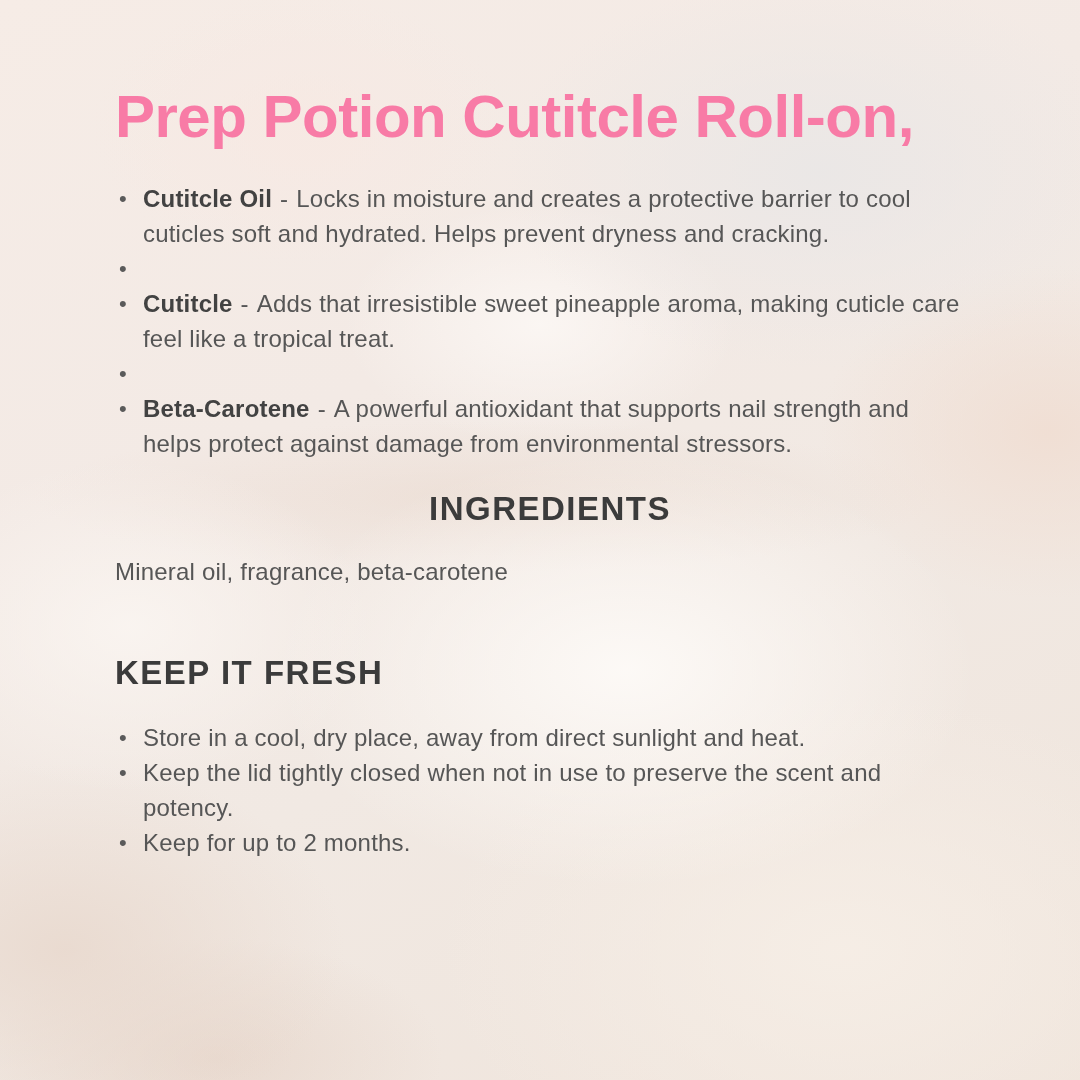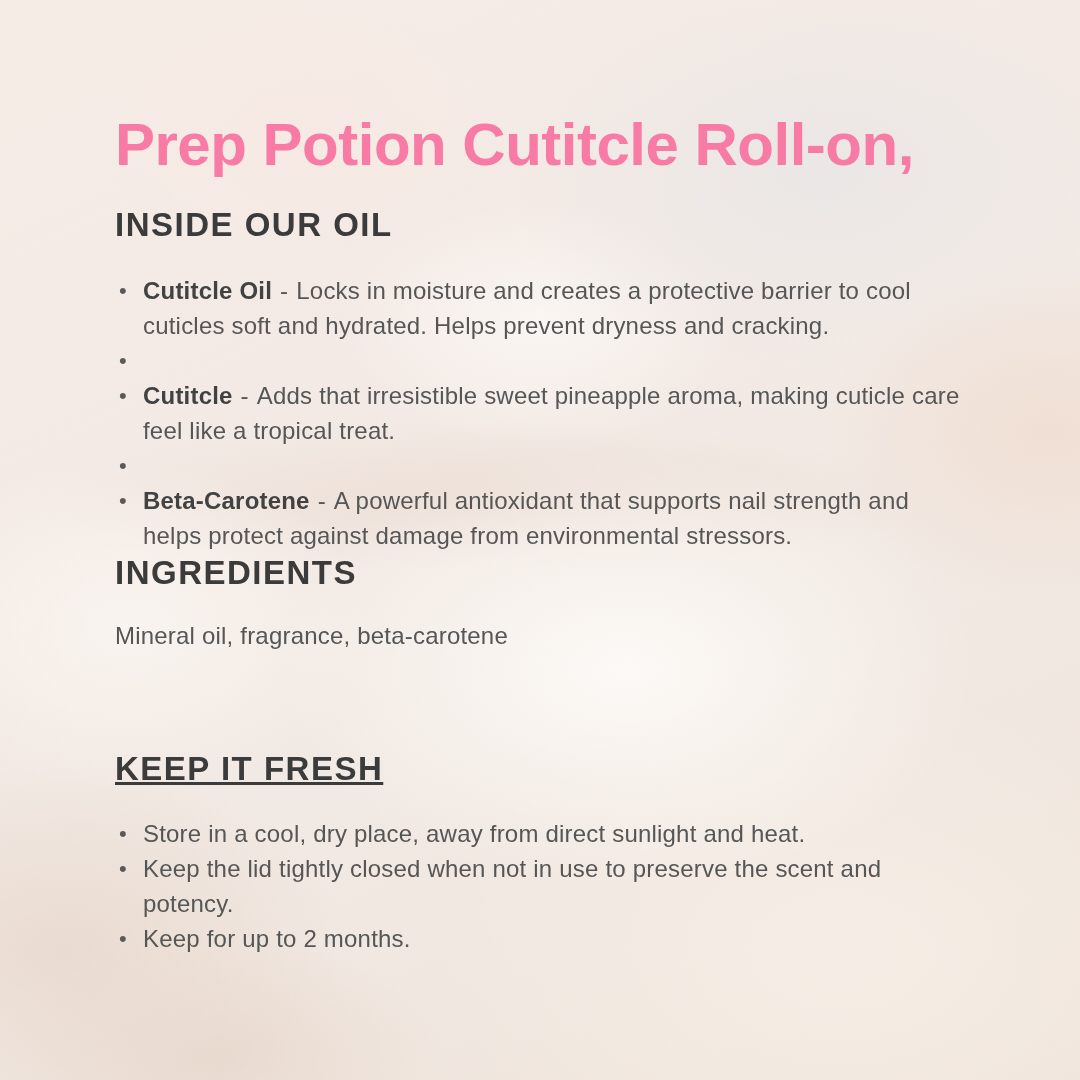--- a/index.html
+++ b/index.html
@@ -24,40 +24,40 @@
       radial-gradient(32% 22% at 12% 58%, rgba(250,245,241,0.90) 0%, rgba(250,245,241,0) 70%),
       radial-gradient(36% 24% at 6% 88%,  rgba(232,216,205,0.85) 0%, rgba(232,216,205,0) 72%),
       radial-gradient(50% 32% at 78% 88%, rgba(246,238,230,0.90) 0%, rgba(246,238,230,0) 75%),
       radial-gradient(60% 10% at 45% 46%, rgba(229,209,196,0.40) 0%, rgba(229,209,196,0) 70%),
       radial-gradient(28% 18% at 28% 12%, rgba(247,233,227,0.90) 0%, rgba(247,233,227,0) 70%),
       radial-gradient(30% 16% at 20% 98%, rgba(226,206,193,0.55) 0%, rgba(226,206,193,0) 70%),
       linear-gradient(155deg,#f6ece6 0%,#f3eae5 35%,#f1e9e3 60%,#efe4db 100%);
   }
   .content{
     position:absolute;
-    top:108px;left:115px;
+    top:80px;left:115px;
     width:870px;
   }
   .title{
     color:var(--pink);
     font-weight:700;
     font-size:60px;
     line-height:73px;
     letter-spacing:-0.5px;
   }
   .section-heading{
     color:var(--heading);
     font-weight:700;
     font-size:33px;
     line-height:40px;
     letter-spacing:1.5px;
   }
   .h-inside{margin-top:24px;}
-  .h-ingredients{}
-  .h-fresh{margin-top:96px;text-decoration:underline;}
+  .h-ingredients{margin-top:28px;text-align:center;}
+  .h-fresh{margin-top:64px;}
   .body-text{
     color:var(--body);
     font-size:24px;
     line-height:35px;
     letter-spacing:0.2px;
   }
   .bullet-list{margin-top:28px;list-style:none;}
   .kif-list{margin-top:27px;}
   .bullet-row{
     display:flex;
@@ -80,21 +80,20 @@
 </head>
 <body>
 
 <div class="canvas">
   <div class="content">
 
     <div class="title">
       <div>Prep Potion Cutitcle Roll-on,</div>
     </div>
 
-    <div class="section-heading h-inside">INSIDE OUR OIL</div>
 
     <div class="bullet-list body-text">
 
       <div class="bullet-row">
         <span class="dot">•</span>
         <span class="bullet-text"><span class="term">Cutitcle Oil</span><span class="sep">-</span><span>Locks in moisture and creates a protective barrier to cool cuticles soft and hydrated. Helps prevent dryness and cracking.</span></span>
       </div>
 
       <div class="bullet-row">
         <span class="dot">•</span>

